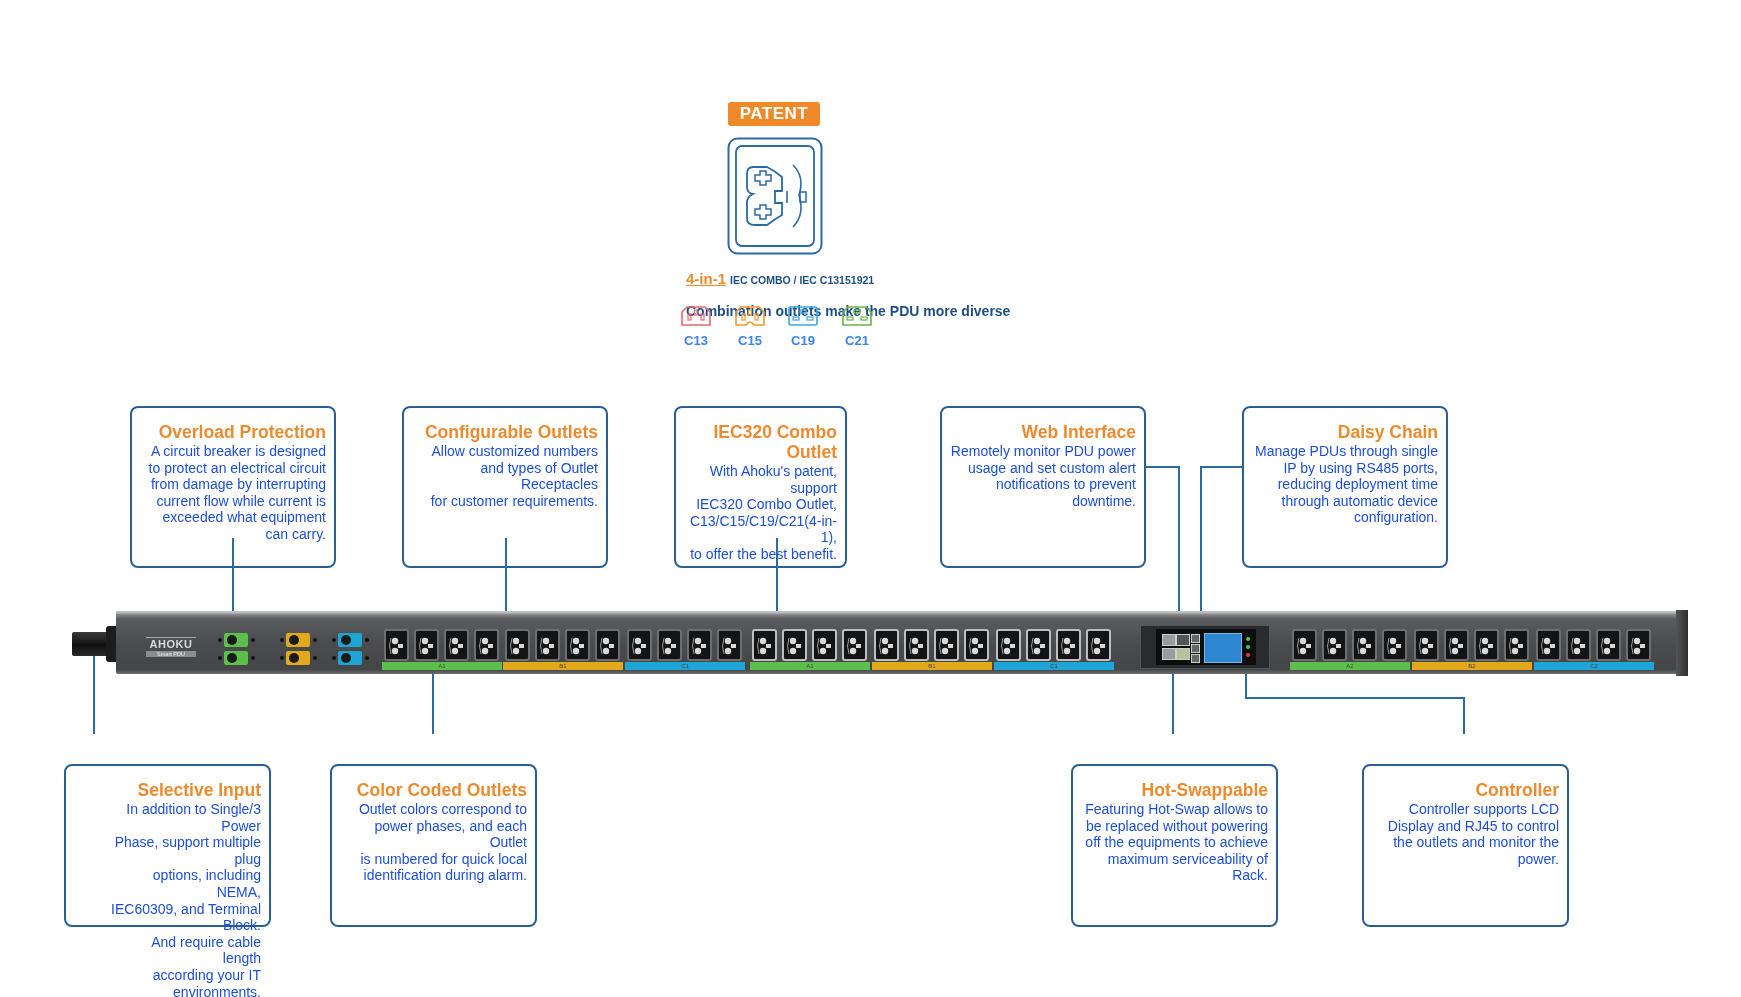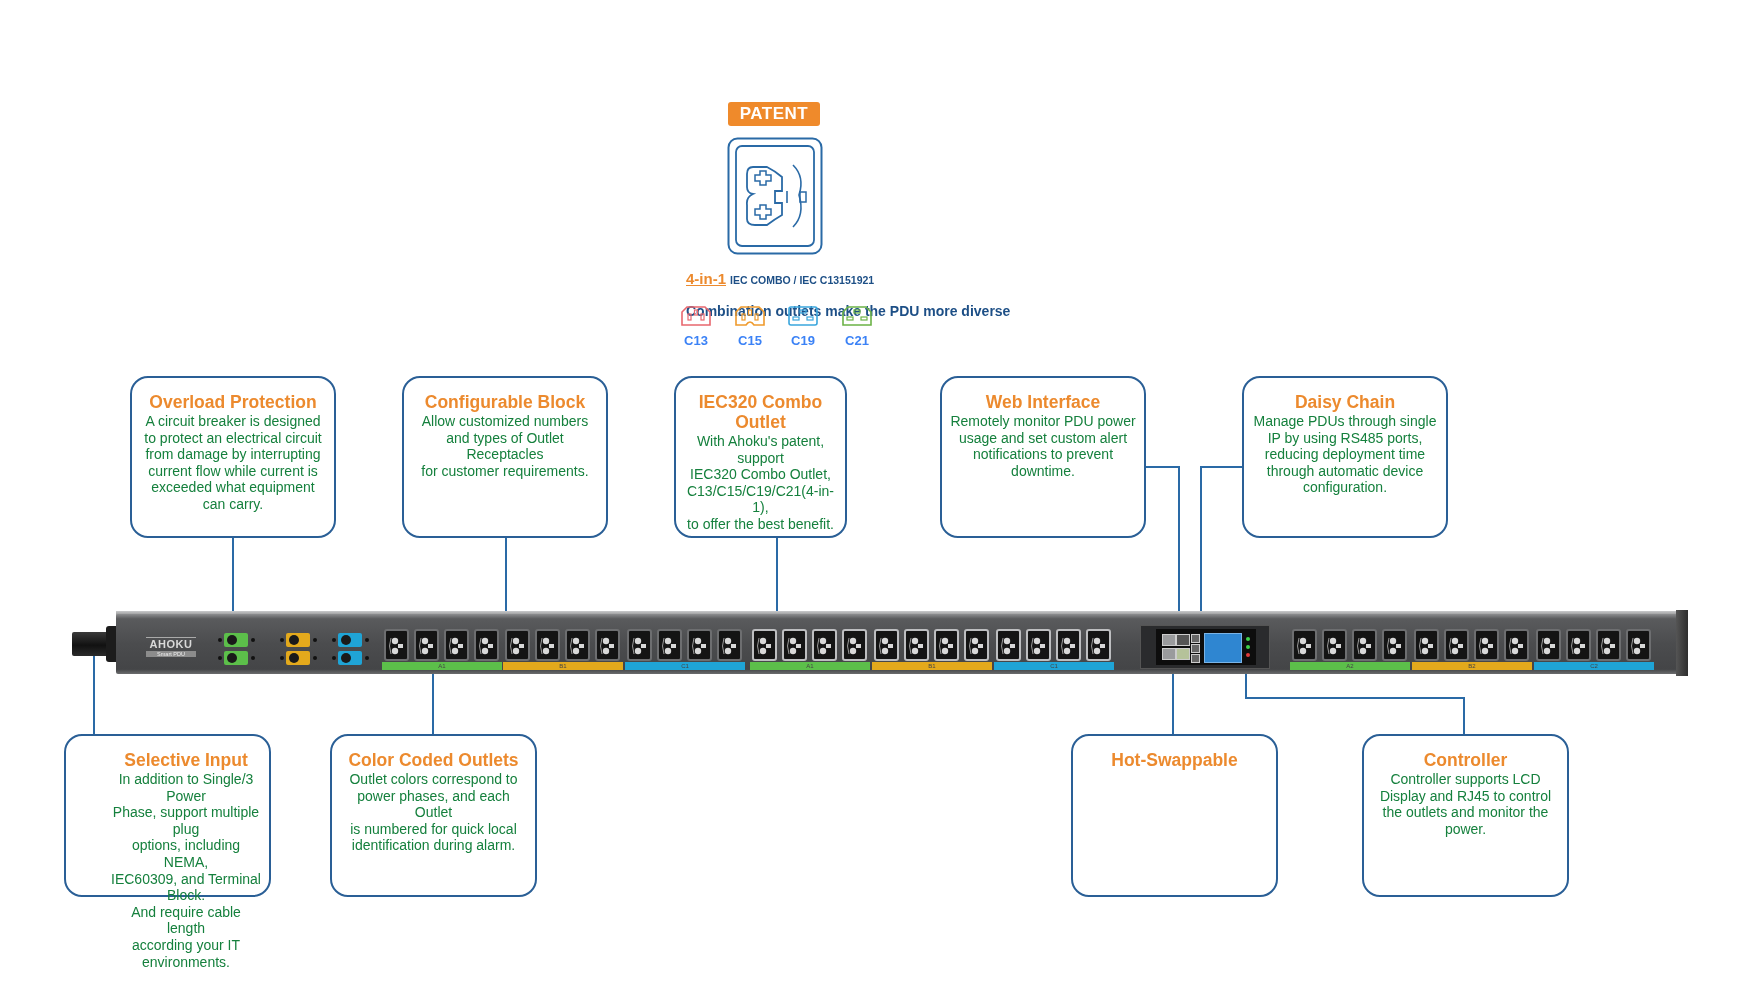--- a/index.html
+++ b/index.html
@@ -1,23 +1,23 @@
 <!DOCTYPE html>
 <html><head>
 <meta charset="utf-8">
 <style>
   html, body { margin:0; padding:0; background:#ffffff; }
   body { width:1741px; height:997px; position:relative; overflow:hidden; font-family:"Liberation Sans", sans-serif; }
   .abs { position:absolute; }
   .callout {
-    position:absolute; box-sizing:border-box; border:2px solid #2a5f96; border-radius:18px;
-    background:#fff; text-align:center; padding:14px 8px 0 8px;
+    position:absolute; box-sizing:border-box; border:2px solid #2a5f96; border-radius:8px;
+    background:#fff; text-align:right; padding:14px 8px 0 8px;margin-top:30px;
   }
   .callout .title { color:#ec8a2e; font-weight:bold; font-size:17.5px; line-height:20px; margin-bottom:1px; }
-  .callout .body { color:#15803d; font-size:14px; line-height:16.6px; white-space:pre-line; }
+  .callout .body { color:#1d4ed8; font-size:14px; line-height:16.6px; white-space:pre-line; }
   .line { position:absolute; background:#2a6aa6; }
   .patent-badge { position:absolute; left:728px; top:102px; width:92px; height:24px; background:#ef8a2b; color:#fff; font-weight:bold; font-size:17px; line-height:24px; text-align:center; border-radius:3px; letter-spacing:0.5px; }
   .combo-head { position:absolute; left:686px; top:270px; width:190px; text-align:left; white-space:nowrap; }
   .combo-head .four { color:#ec8a2e; font-weight:bold; font-size:15px; text-decoration:underline; }
   .combo-head .iec { color:#1d4f86; font-weight:bold; font-size:10.5px; margin-left:4px; }
   .combo-sub { position:absolute; left:686px; top:303px; color:#1d4f86; font-weight:bold; font-size:14px; white-space:nowrap; }
   .type-item { position:absolute; top:305px; width:40px; text-align:center; }
   .type-item .lbl { font-weight:bold; font-size:13px; color:#3b82f6; margin-top:2px; }
   
   .cable { position:absolute; left:72px; top:632px; width:44px; height:24px; background:linear-gradient(#3a3a3a,#111 55%,#2a2a2a); border-radius:2px; }
@@ -102,21 +102,21 @@
 <div class="callout" style="left:130px;top:376px;width:206px;height:162px;">
   <div class="title">Overload Protection</div>
   <div class="body">A circuit breaker is designed
 to protect an electrical circuit
 from damage by interrupting
 current flow while current  is
 exceeded what equipment
 can carry.</div>
 </div>
 <div class="callout" style="left:402px;top:376px;width:206px;height:162px;">
-  <div class="title">Configurable Block</div>
+  <div class="title">Configurable Outlets</div>
   <div class="body">Allow customized numbers
 and types of Outlet
 Receptacles
 for customer requirements.</div>
 </div>
 <div class="callout" style="left:674px;top:376px;width:173px;height:162px;">
   <div class="title">IEC320 Combo Outlet</div>
   <div class="body">With Ahoku's patent, support
 IEC320 Combo Outlet,
 C13/C15/C19/C21(4-in-1),
@@ -150,20 +150,25 @@
 </div>
 <div class="callout" style="left:330px;top:734px;width:207px;height:163px;">
   <div class="title">Color Coded Outlets</div>
   <div class="body">Outlet colors correspond to
 power phases, and each Outlet
 is numbered for quick local
 identification during alarm.</div>
 </div>
 <div class="callout" style="left:1071px;top:734px;width:207px;height:163px;">
   <div class="title">Hot-Swappable</div>
+  <div class="body">Featuring Hot-Swap allows to
+be replaced without powering
+off the equipments to achieve
+maximum serviceability of
+Rack.</div>
 </div>
 <div class="callout" style="left:1362px;top:734px;width:207px;height:163px;">
   <div class="title">Controller</div>
   <div class="body">Controller supports LCD
 Display and RJ45 to control
 the outlets and monitor the
 power.</div>
 </div>
 
 <div class="line" style="left:232px;top:538px;width:2px;height:100px;"></div>

